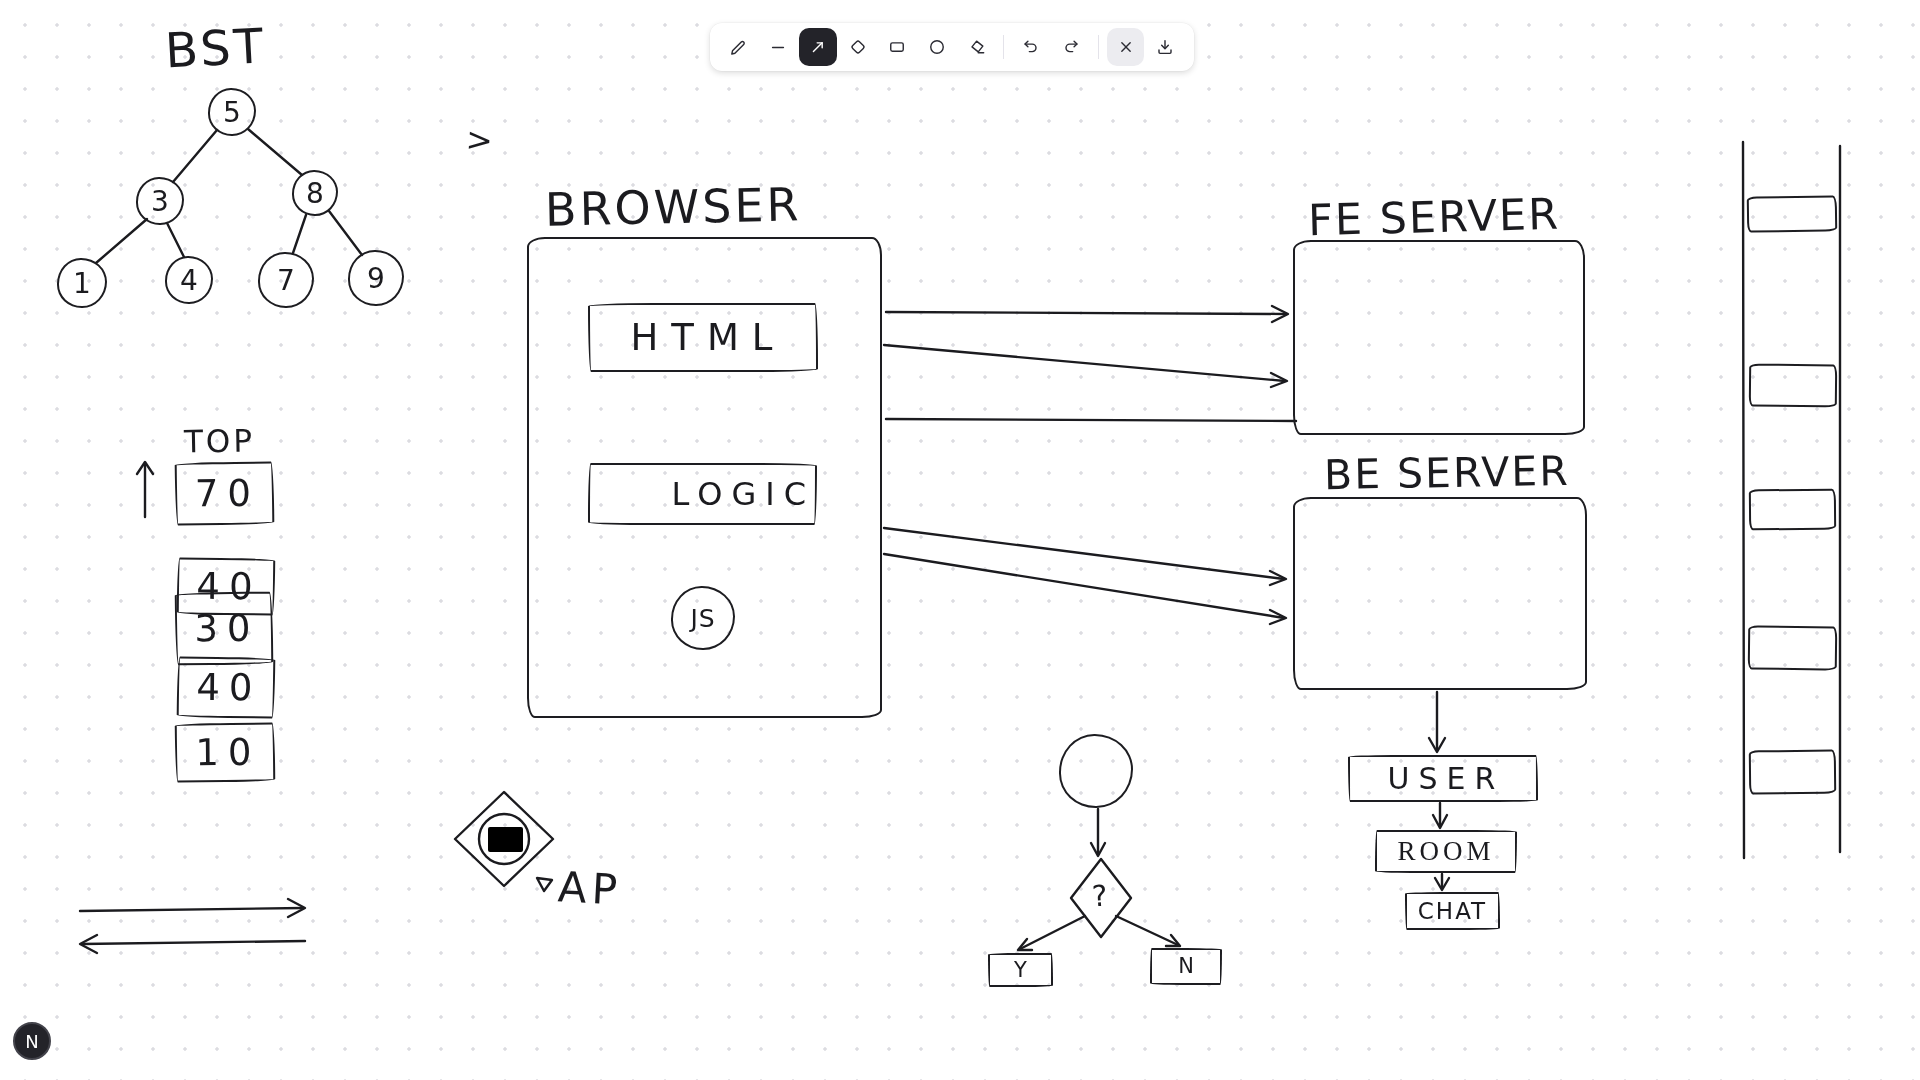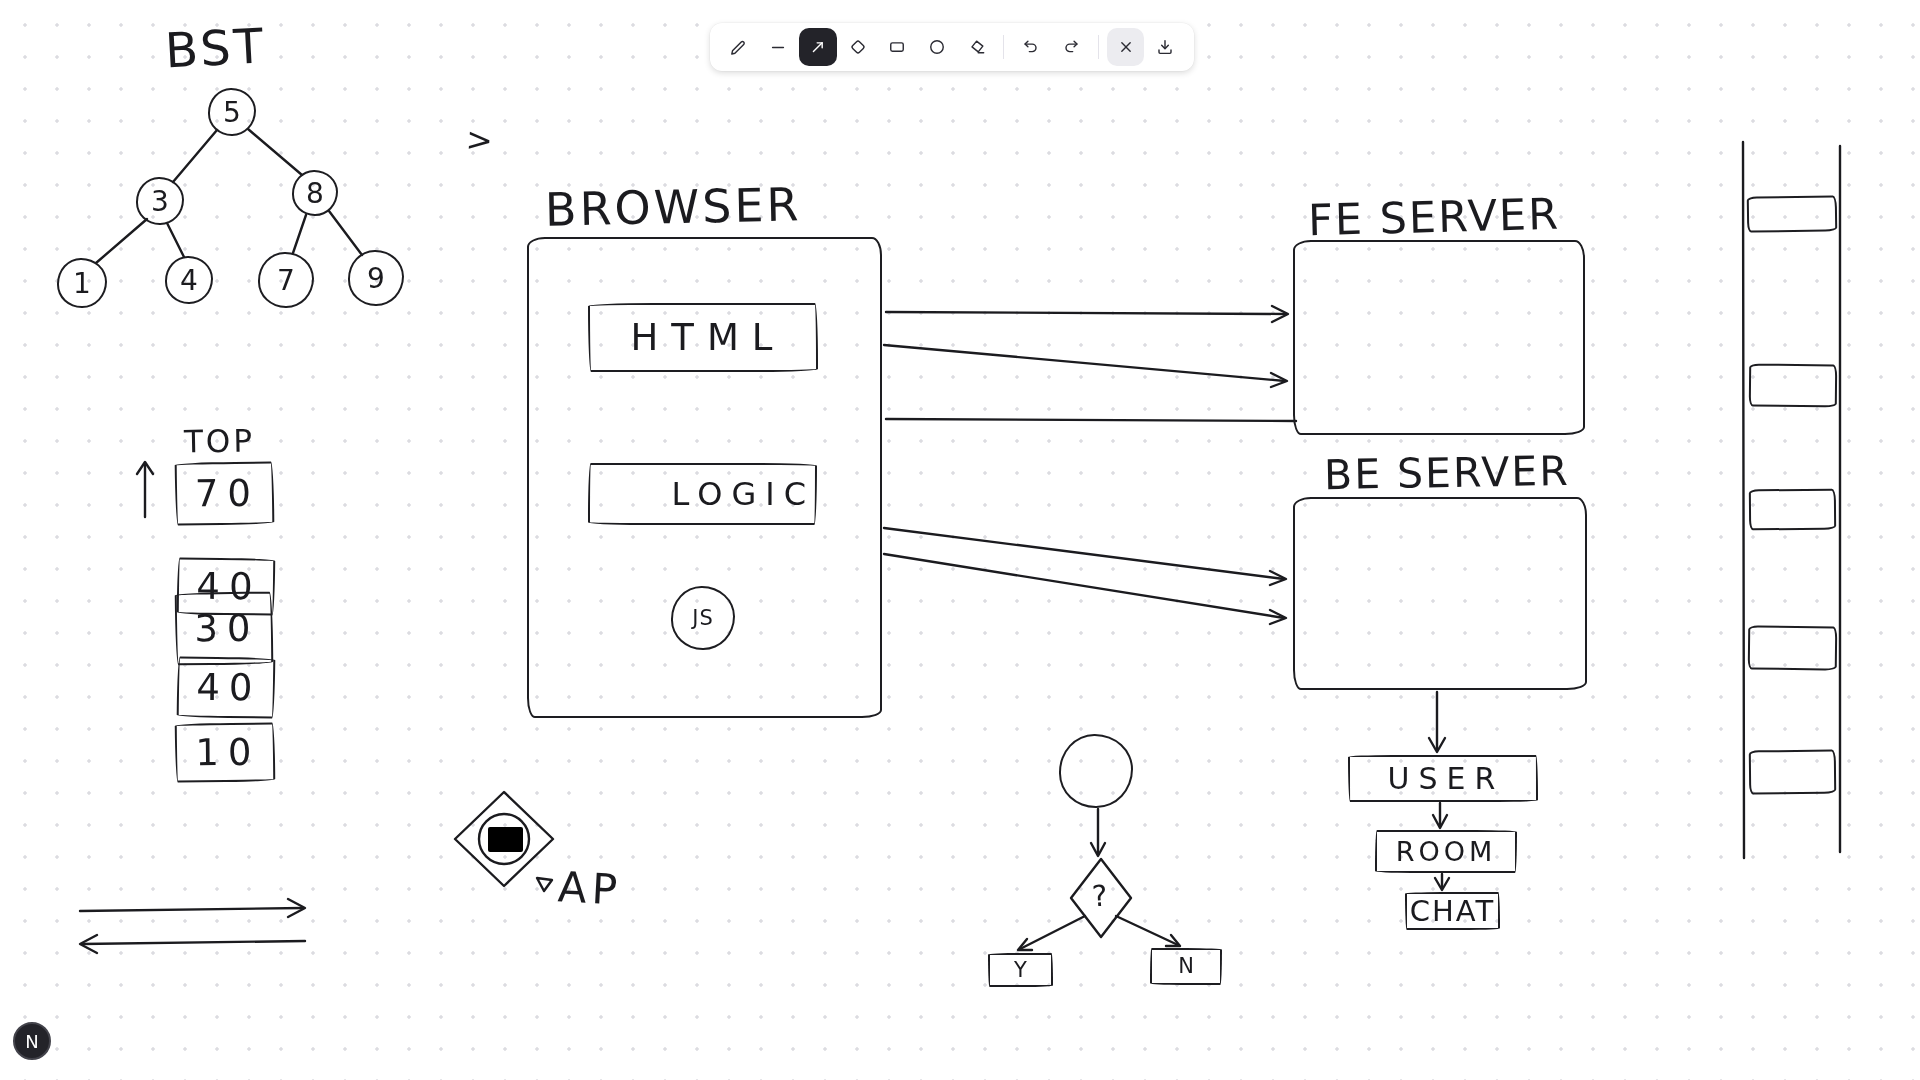--- a/index.html
+++ b/index.html
@@ -178,37 +178,37 @@
 
   <div class="hand" style="left:545px;top:184px;font-size:46px;letter-spacing:3px;transform:rotate(-1.2deg);">BROWSER</div>
   <div class="sketch r3" style="left:527px;top:237px;width:355px;height:481px;"></div>
   <div class="sketch" style="left:588px;top:303px;width:230px;height:69px;">
     <span class="hand" style="position:static;font-size:37px;letter-spacing:13px;padding-left:10px;">HTML</span>
     </div>
   <div class="sketch r2" style="left:588px;top:463px;width:229px;height:62px;justify-content:flex-end;">
     <span class="hand" style="position:static;font-size:32px;letter-spacing:9px;padding-left:6px;">LOGIC</span>
     </div>
   <div class="sketch circle" style="left:671px;top:586px;width:64px;height:64px;">
-    <span class="hand" style="position:static;font-size:21px;letter-spacing:1px;">JS</span>
+    <span class="hand" style="position:static;font-size:25px;letter-spacing:1px;">JS</span>
     </div>
 
   <div class="hand" style="left:1308px;top:196px;font-size:43px;letter-spacing:2px;transform:rotate(-1.5deg);">FE SERVER</div>
   <div class="sketch r3" style="left:1293px;top:240px;width:292px;height:195px;"></div>
 
   <div class="hand" style="left:1324px;top:453px;font-size:41px;letter-spacing:2px;transform:rotate(-1deg);">BE SERVER</div>
   <div class="sketch r3" style="left:1293px;top:497px;width:294px;height:193px;"></div>
 
   <div class="sketch" style="left:1348px;top:755px;width:190px;height:47px;">
     <span class="hand" style="position:static;font-size:30px;letter-spacing:9px;padding-left:6px;">USER</span>
     </div>
-  <div class="sketch r2" style="left:1375px;top:830px;width:142px;height:43px;">
+  <div class="sketch r2" style="left:1375px;top:830px;width:142px;height:43px;font-family:Liberation Serif, serif;">
     <span class="hand" style="position:static;font-size:27px;letter-spacing:4px;">ROOM</span>
     </div>
   <div class="sketch" style="left:1405px;top:892px;width:95px;height:38px;">
-    <span class="hand" style="position:static;font-size:29px;letter-spacing:2px;">CHAT</span>
+    <span class="hand" style="position:static;font-size:23px;letter-spacing:2px;">CHAT</span>
     </div>
 
   <div class="sketch circle" style="left:1059px;top:734px;width:74px;height:74px;"></div>
   <div class="hand" style="left:1092px;top:882px;font-size:29px;transform:rotate(-4deg);">?</div>
   <div class="sketch" style="left:988px;top:953px;width:65px;height:34px;">
     <span class="hand" style="position:static;font-size:21px;">Y</span>
     </div>
   <div class="sketch r2" style="left:1150px;top:948px;width:72px;height:37px;">
     <span class="hand" style="position:static;font-size:21px;">N</span>
     </div>

